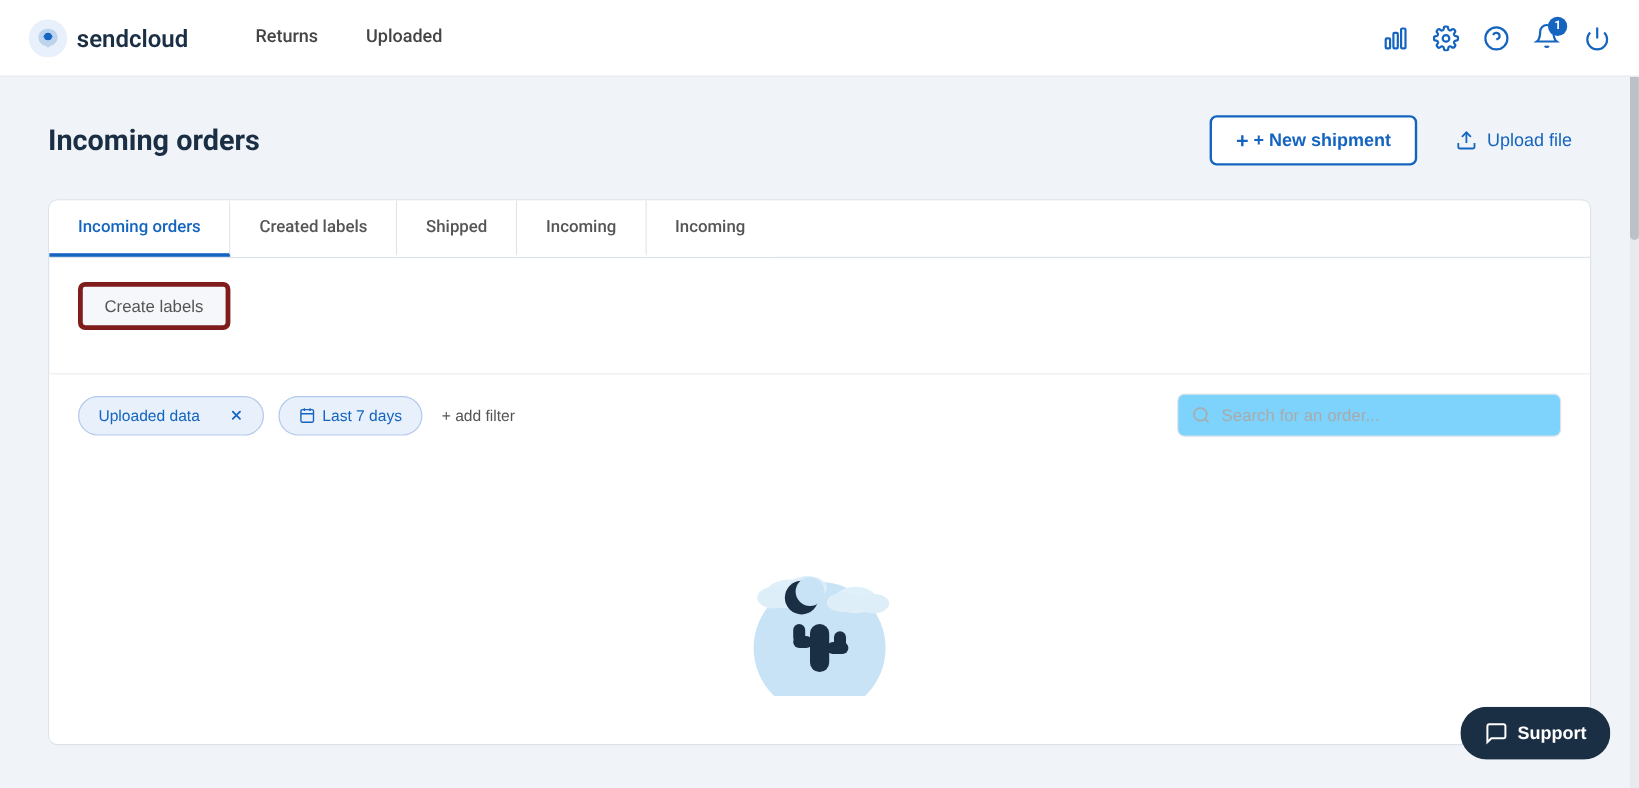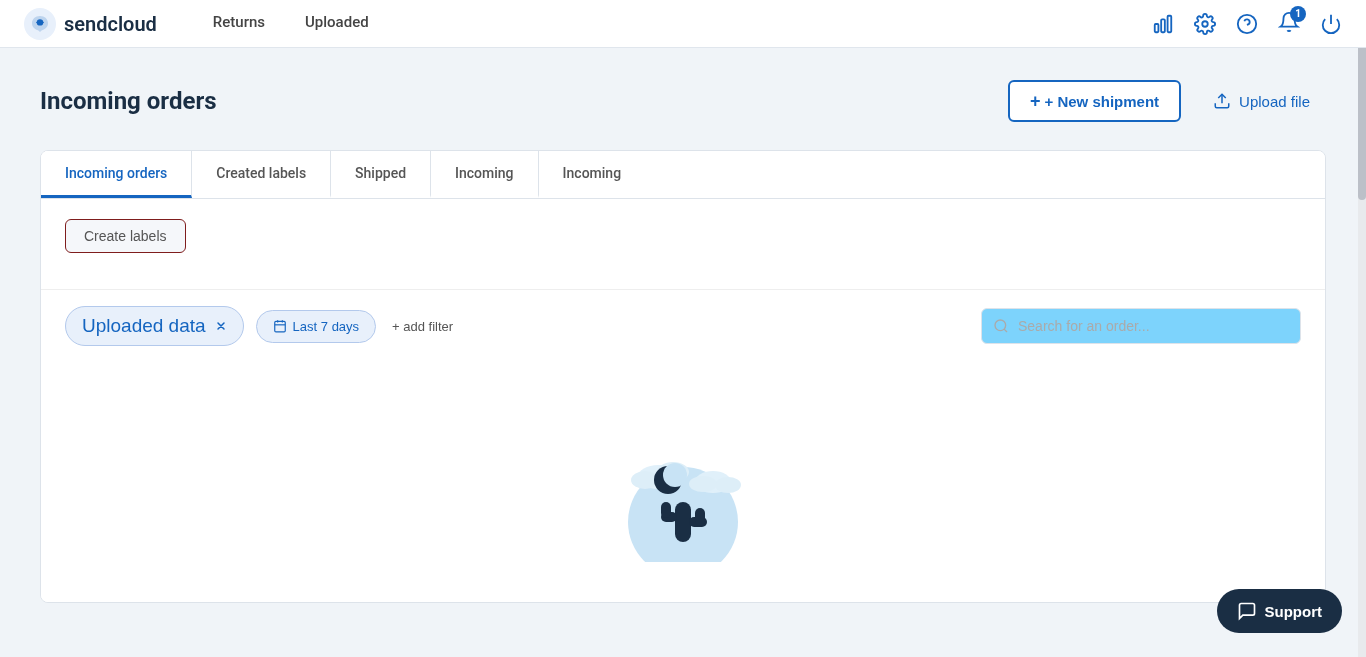--- a/index.html
+++ b/index.html
@@ -8,21 +8,21 @@
       background: #f0f4f8;
       color: #333;
       min-height: 657px;
       overflow-x: hidden;
     }
 
     
     .navbar {
       background: #fff;
       border-bottom: 1px solid #e0e6ed;
-      height: 48px;
+      height: 64px;
       display: flex;
       align-items: center;
       padding: 0 24px;
       position: relative;
       z-index: 10;
     }
     .navbar-left {
       display: flex;
       align-items: center;
       gap: 40px;
@@ -179,21 +179,21 @@
 
     
     .tab-content {
       padding: 20px 24px;
     }
     .action-bar {
       margin-bottom: 16px;
     }
     .btn-create-labels {
       background: #f5f7fa;
-      border: 1px solid #7f1d1d;
+      border: 4px solid #7f1d1d;
       color: #555;
       padding: 8px 18px;
       border-radius: 6px;
       font-size: 14px;
       cursor: pointer;
     }
 
     
     .filter-bar {
       display: flex;
@@ -202,26 +202,26 @@
       padding: 16px 24px;
       border-top: 1px solid #eee;
       background: #fff;
     }
     .filter-btn {
       background: #e8f0fb;
       border: 1px solid #b3c9ec;
       color: #1565c0;
       padding: 8px 16px;
       border-radius: 20px;
-      font-size: 19px;
+      font-size: 13px;
       font-weight: 500;
       cursor: pointer;
       display: flex;
       align-items: center;
-      gap: 9px;
+      gap: 24px;
     }
     .filter-btn-date {
       background: #e8f0fb;
       border: 1px solid #b3c9ec;
       color: #1565c0;
       padding: 8px 16px;
       border-radius: 20px;
       font-size: 13px;
       font-weight: 500;
       cursor: pointer;

